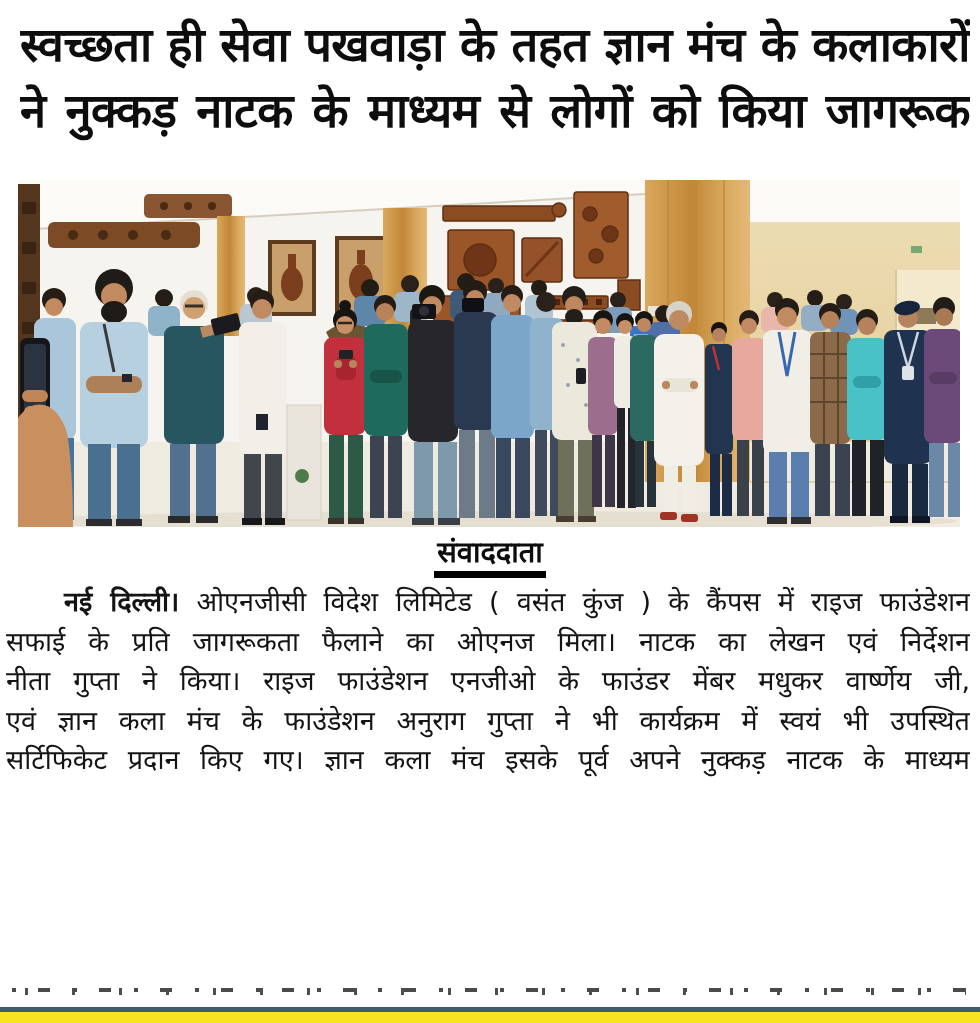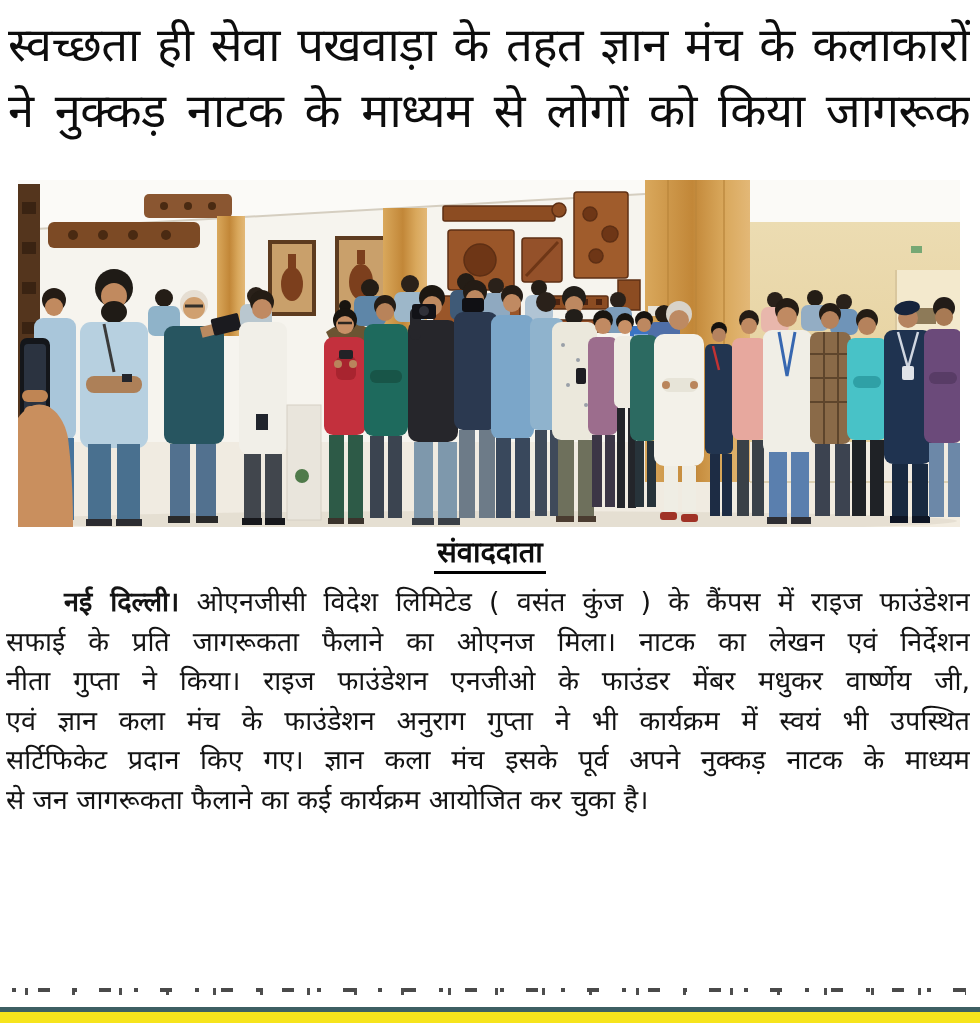--- a/index.html
+++ b/index.html
@@ -4,33 +4,33 @@
 <style>
   html,body{margin:0;padding:0;}
   body{
     width:980px;height:1023px;position:relative;overflow:hidden;
     background:#ffffff;
     font-family:"DejaVu Sans","Liberation Sans",sans-serif;
   }
   
   .headline{position:absolute;left:8px;right:10px;top:12px;}
   .headline-line{
-    font-weight:normal;font-size:47px;line-height:66px;height:66px;
+    font-weight:bold;font-size:47px;line-height:66px;height:66px;
     color:var(--c-headline,#0d0d0d);letter-spacing:-0.5px;
     white-space:nowrap;overflow:hidden;
-    text-align:justify;text-align-last:justify;
+    text-align:justify;text-align-last:justify;margin-left:12px;
   }
   
   .photo{position:absolute;left:18px;top:180px;width:942px;height:347px;background:#f6f4ee;}
   .photo svg{display:block;width:100%;height:100%;}
   
   .byline{position:absolute;top:531px;left:0;width:100%;text-align:center;}
   .byline span{
     display:inline-block;font-weight:bold;font-size:29px;color:#0d0d0d;
-    border-bottom:3px solid #000000;padding:0 3px 1px 3px;
+    border-bottom:7px solid #000000;padding:0 3px 1px 3px;
   }
   
   .article{position:absolute;left:6px;right:10px;top:574px;color:var(--c-body,#141414);}
   .body-line{
     font-size:27px;line-height:39.5px;height:39.5px;
     white-space:nowrap;overflow:hidden;
     text-align:justify;text-align-last:justify;
   }
   .body-line.first{padding-left:58px;margin-top:8px;}
   .body-line.last{text-align-last:left;}
@@ -468,18 +468,17 @@
 <div class="byline">
   <span>संवाददाता</span>
 </div>
 
 <div class="article">
   <div class="body-line first"><span class="dateline">नई दिल्ली।</span><span> ओएनजीसी विदेश लिमिटेड ( वसंत कुंज ) के कैंपस में राइज फाउंडेशन</span></div>
   <div class="body-line">सफाई के प्रति जागरूकता फैलाने का ओएनज मिला। नाटक का लेखन एवं निर्देशन</div>
   <div class="body-line">नीता गुप्ता ने किया। राइज फाउंडेशन एनजीओ के फाउंडर मेंबर मधुकर वार्ष्णेय जी,</div>
   <div class="body-line">एवं ज्ञान कला मंच के फाउंडेशन अनुराग गुप्ता ने भी कार्यक्रम में स्वयं भी उपस्थित</div>
   <div class="body-line">सर्टिफिकेट प्रदान किए गए। ज्ञान कला मंच इसके पूर्व अपने नुक्कड़ नाटक के माध्यम</div>
-  <div class="body-line last">से जन जागरूकता फैलाने का कई कार्यक्रम आयोजित कर चुका है।</div>
 </div>
 
 <div class="clipped-fragment"></div>
 <div class="footer-rule"></div>
 <div class="footer-strip"></div>
 
 </body></html>

